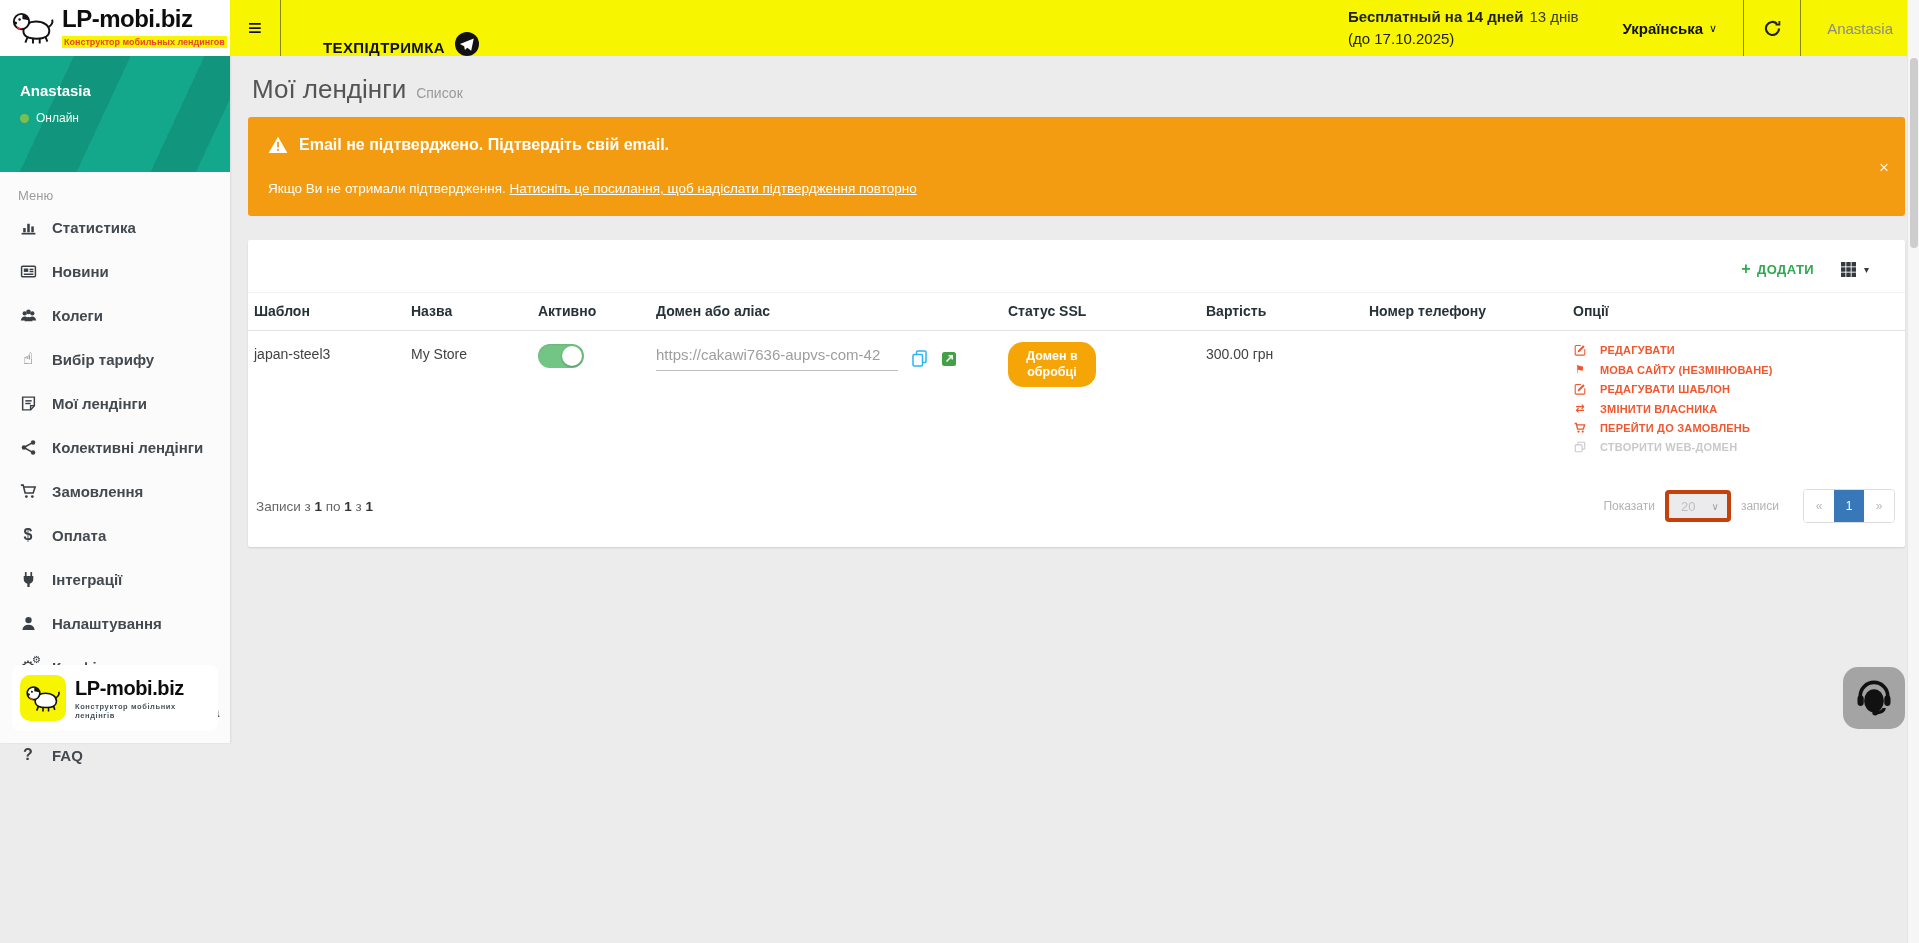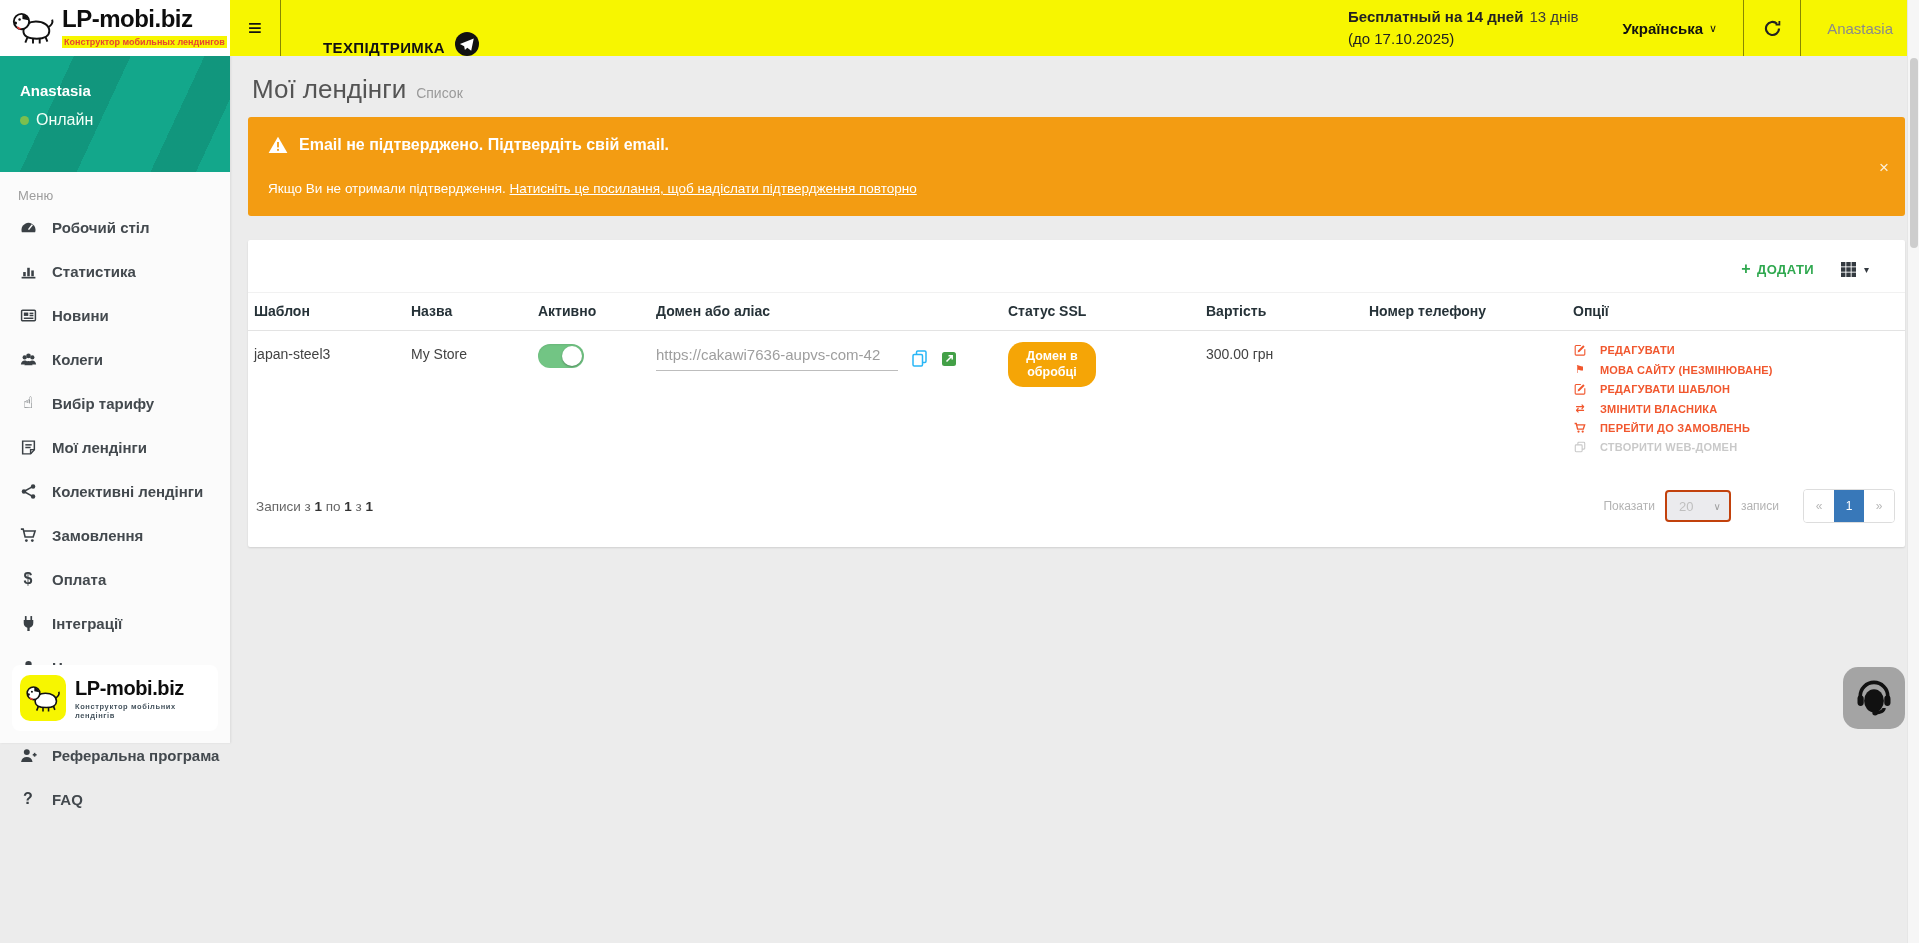--- a/index.html
+++ b/index.html
@@ -34,21 +34,21 @@
   .tb-user { display:flex; align-items:center; padding:0 26px; font-size:15px; color:#8a8a8a; cursor:pointer; }
 
   
   .sidebar { position:absolute; top:56px; left:0; width:230px; bottom:0; background:#fbfbfb;
              box-shadow:1px 0 2px rgba(0,0,0,0.08); z-index:20; }
   .profile { height:116px; background:
       linear-gradient(115deg, rgba(0,0,0,0) 0 26%, rgba(0,0,0,0.10) 26% 46%, rgba(0,0,0,0) 46% 72%, rgba(0,0,0,0.10) 72% 88%, rgba(0,0,0,0) 88%),
       var(--profile_teal,#13a78b);
       padding:26px 20px 0 20px; }
   .profile .p-name { color:#fff; font-size:15px; font-weight:700; }
-  .profile .p-status { display:flex; align-items:center; gap:7px; margin-top:12px; color:#f1fff7; font-size:16px; }
+  .profile .p-status { display:flex; align-items:center; gap:7px; margin-top:12px; color:#f1fff7; font-size:12px; }
   .p-dot { width:9px; height:9px; border-radius:50%; background:var(--online_green,#7cbf4e); }
   .menu-header { font-size:13px; color:#9e9e9e; padding:16px 0 2px 18px; }
   .menu { }
   .menu-item { height:44px; display:flex; align-items:center; gap:14px; padding-left:18px;
                color:#43494e; font-size:15px; font-weight:600; cursor:pointer; }
   .mi-icon { width:20px; display:flex; align-items:center; justify-content:center; color:#3a4045;
              font-size:16px; line-height:1; }
   .mi-icon svg { width:17px; height:17px; display:block; }
   .mi-icon .txt-ic { font-weight:700; }
   .gear-duo { position:relative; display:inline-block; }
@@ -117,21 +117,21 @@
          font-weight:700; letter-spacing:0.2px; cursor:pointer; }
   .opt .o-icon { width:14px; display:flex; justify-content:center; font-size:11px; }
   .opt .o-icon svg { width:12px; height:12px; }
   .opt.disabled { color:#c9c9c9; cursor:default; }
 
   .card-footer { display:flex; justify-content:space-between; align-items:center; padding:26px 10px 24px 8px; }
   .records-info { font-size:13.5px; color:#666; }
   .records-info b { color:#333; }
   .footer-right { display:flex; align-items:center; gap:10px; }
   .show-label, .records-label { font-size:12px; color:#b3b3b3; }
-  .page-size { width:66px; height:32px; background:#ebebee; border:2px solid #c2410c; border-radius:4px;
+  .page-size { width:66px; height:32px; background:#ebebee; border:4px solid #c2410c; border-radius:4px;
                display:flex; align-items:center; justify-content:space-between; padding:0 8px 0 12px;
                color:#bfbfbf; font-size:13px; cursor:pointer; }
   .page-size .caret { font-size:10px; color:#9e9e9e; }
   .pager { display:flex; border:1px solid #ddd; border-radius:4px; overflow:hidden; margin-left:14px; }
   .pager .pg { min-width:30px; height:32px; display:flex; align-items:center; justify-content:center;
                font-size:12px; color:#b9b9b9; background:#fff; cursor:pointer; padding:0 10px; }
   .pager .pg.active { background:var(--pager_blue,#3878b9); color:#fff; }
 
   
   .chat-widget { position:absolute; right:14px; bottom:14px; width:62px; height:62px; border-radius:15px;
@@ -200,29 +200,20 @@
   <div class="sidebar">
     <div class="profile">
       <div class="p-name">Anastasia</div>
       <div class="p-status">
         <span class="p-dot"></span>
         <span>Онлайн</span>
       </div>
     </div>
     <div class="menu-header">Меню</div>
     <div class="menu">
-      <div class="menu-item">
-        <span class="mi-icon">
-            <svg viewBox="0 0 16 16" fill="none" stroke="currentColor" stroke-width="1.6">
-              <path d="M1.8 12.5a6.6 6.6 0 1 1 12.4 0z" fill="currentColor" stroke="none"></path>
-              <line x1="8" y1="10" x2="11.6" y2="5.4" stroke="#fbfbfb" stroke-width="1.4"></line>
-            </svg>
-          </span>
-        <span>Робочий стіл</span>
-      </div>
       <div class="menu-item">
         <span class="mi-icon">
             <svg viewBox="0 0 16 16" fill="currentColor">
               <rect x="1.5" y="13" width="13" height="1.6"></rect>
               <rect x="3" y="8.5" width="2.4" height="4"></rect>
               <rect x="6.8" y="4.5" width="2.4" height="8"></rect>
               <rect x="10.6" y="7" width="2.4" height="5.5"></rect>
             </svg>
           </span>
         <span>Статистика</span>

